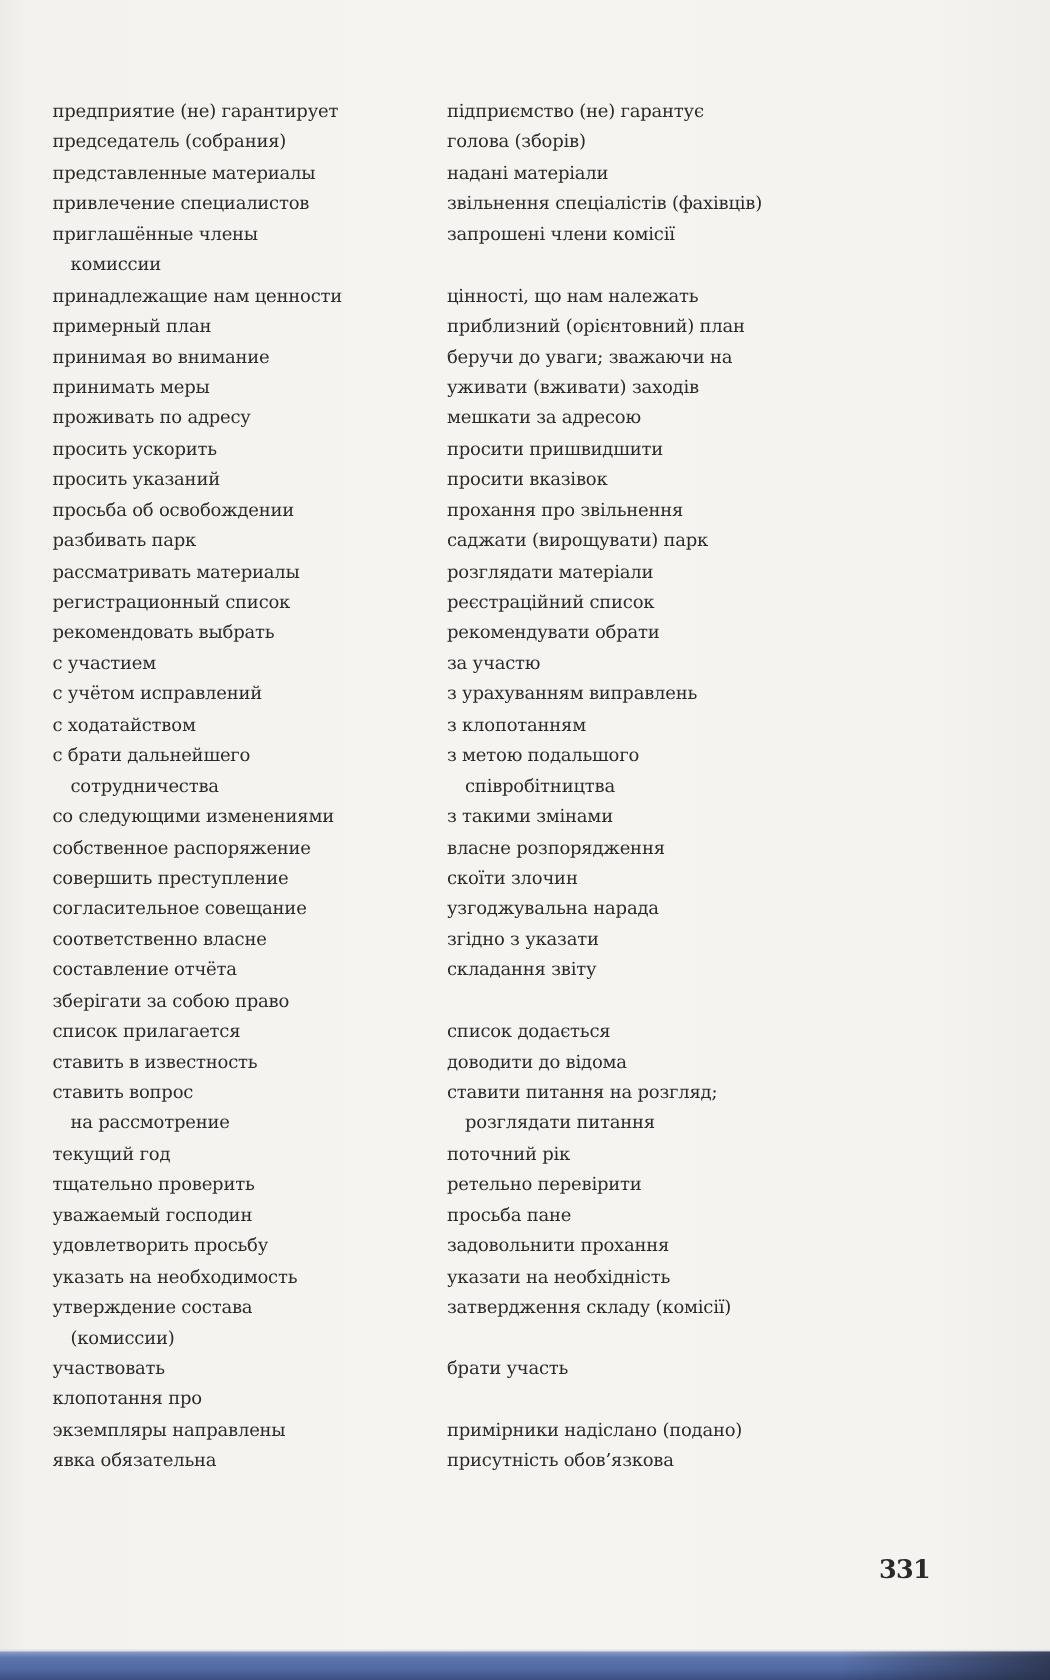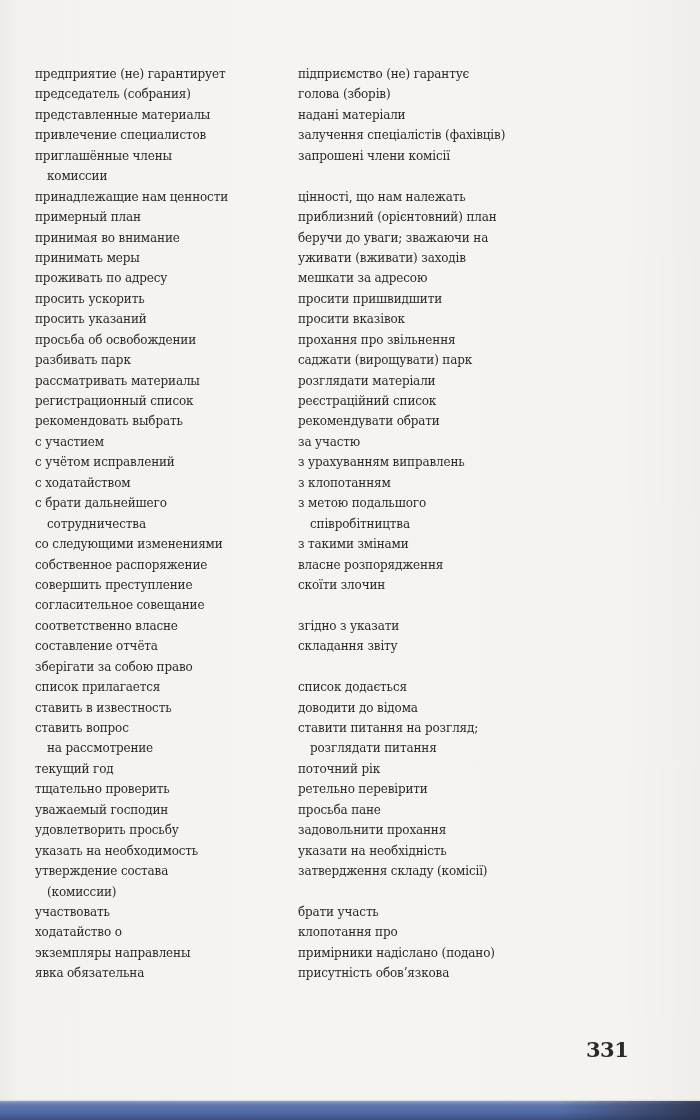--- a/index.html
+++ b/index.html
@@ -46,21 +46,21 @@
     .indent {
       padding-left: 12px;
       box-sizing: border-box;
     }
     .page-number {
       position: absolute;
       left: 586px;
       top: 1037px;
       font-family: "DejaVu Serif", "Liberation Serif", serif;
       font-weight: bold;
-      font-size: 21px;
+      font-size: 17px;
       color: #2a2a2a;
       letter-spacing: -0.5px;
     }
     .bottom-bar {
       position: absolute;
       left: 0;
       top: 1101px;
       width: 700px;
       height: 19px;
       background: linear-gradient(180deg, #8ea0c6 0px, #5e76ad 4px, #4f69a3 12px, #3c4f80 19px);
@@ -94,21 +94,21 @@
       <div class="row">
         <div class="ru">председатель (собрания)</div>
         <div class="uk">голова (зборів)</div>
       </div>
       <div class="row">
         <div class="ru">представленные материалы</div>
         <div class="uk">надані матеріали</div>
       </div>
       <div class="row">
         <div class="ru">привлечение специалистов</div>
-        <div class="uk">залучення спеціалістів (фахівців)</div>
+        <div class="uk">звільнення спеціалістів (фахівців)</div>
       </div>
       <div class="row">
         <div class="ru">приглашённые члены</div>
         <div class="uk">запрошені члени комісії</div>
       </div>
       <div class="row">
         <div class="ru indent">комиссии</div>
         <div class="uk"></div>
       </div>
       <div class="row">
@@ -186,20 +186,21 @@
       <div class="row">
         <div class="ru">собственное распоряжение</div>
         <div class="uk">власне розпорядження</div>
       </div>
       <div class="row">
         <div class="ru">совершить преступление</div>
         <div class="uk">скоїти злочин</div>
       </div>
       <div class="row">
         <div class="ru">согласительное совещание</div>
+        <div class="uk">узгоджувальна нарада</div>
       </div>
       <div class="row">
         <div class="ru">соответственно власне</div>
         <div class="uk">згідно з указати</div>
       </div>
       <div class="row">
         <div class="ru">составление отчёта</div>
         <div class="uk">складання звіту</div>
       </div>
       <div class="row">
@@ -247,21 +248,20 @@
       </div>
       <div class="row">
         <div class="ru indent">(комиссии)</div>
         <div class="uk"></div>
       </div>
       <div class="row">
         <div class="ru">участвовать</div>
         <div class="uk">брати участь</div>
       </div>
       <div class="row">
-        <div class="ru">ходатайство о</div>
         <div class="uk">клопотання про</div>
       </div>
       <div class="row">
         <div class="ru">экземпляры направлены</div>
         <div class="uk">примірники надіслано (подано)</div>
       </div>
       <div class="row">
         <div class="ru">явка обязательна</div>
         <div class="uk">присутність обов’язкова</div>
       </div>

